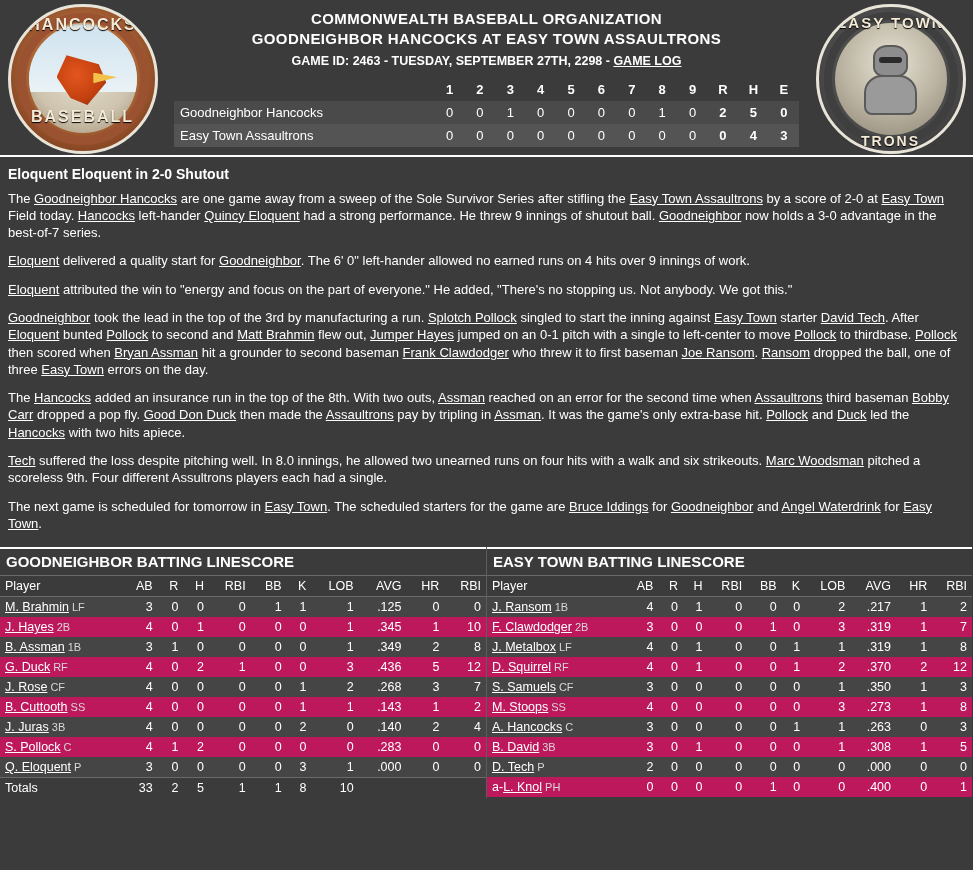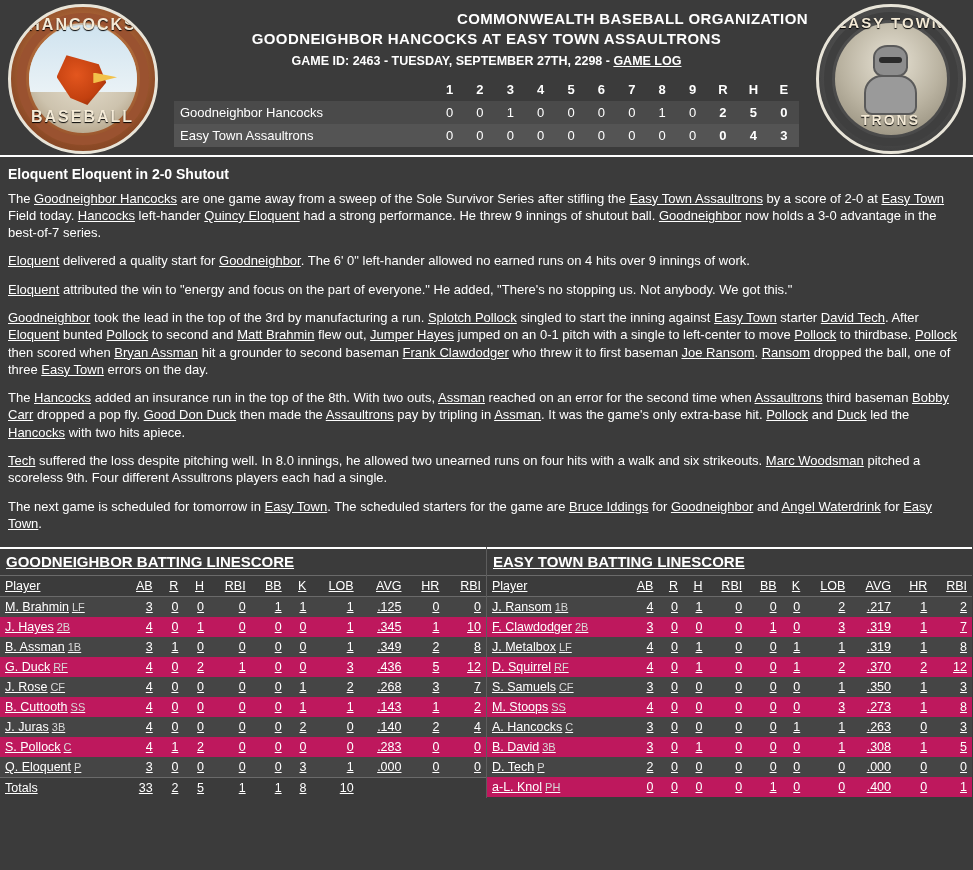--- a/index.html
+++ b/index.html
@@ -87,24 +87,24 @@
     position: absolute; left: 26%; top: 46%; width: 48%; height: 36%;
     background: #9a9a9a; border-radius: 18px 18px 8px 8px;
     border: 2px solid #5a5a5a;
   }
   .logo-e .txt-top, .logo-e .txt-bot {
     position: absolute; left: 0; right: 0; text-align: center;
     font-weight: bold; color: #f4ead6; letter-spacing: 2px;
     text-shadow: 0 1px 1px #000;
   }
   .logo-e .txt-top { top: 7px; font-size: 15px; }
-  .logo-e .txt-bot { bottom: 23px; font-size: 14px; }
+  .logo-e .txt-bot { bottom: 2px; font-size: 14px; }
 
   .header-center { flex: 1; text-align: center; padding-top: 10px; }
-  .h-line1 { font-size: 15px; font-weight: bold; letter-spacing: .4px; text-align: right; }
+  .h-line1 { font-size: 15px; font-weight: bold; letter-spacing: .4px; }
   .h-line2 { font-size: 15px; font-weight: bold; letter-spacing: .4px; margin-top: 3px; }
   .h-line3 { font-size: 12.5px; font-weight: bold; margin-top: 7px; }
 
   
   .boxscore { margin: 10px auto 0; width: 625px; }
   .boxscore table { border-collapse: collapse; width: 100%; font-size: 13px; }
   .boxscore th, .boxscore td { padding: 4px 0; }
   .boxscore thead th { font-weight: bold; text-align: center; width: 28px; }
   .boxscore thead th.team { text-align: left; width: 240px; }
   .boxscore tbody td.team { text-align: left; padding-left: 6px; }
@@ -120,21 +120,21 @@
     padding: 6px 8px 4px;
     font-size: 13px;
     line-height: 1.33;
   }
   .article h1 {
     font-size: 14px; margin: 2px 0 6px; font-weight: bold;
   }
   .article p { margin: 0 0 11px; }
 
   
-  .linescores { display: flex; gap: 0; text-decoration: underline; }
+  .linescores { display: flex; gap: 0; }
   .ls-col { width: 486px; }
   .ls-col.right { border-left: 1px solid #5d5d5d; }
   .ls-title {
     font-size: 15px; font-weight: bold; padding: 4px 6px 5px;
     border-top: 2px solid #ffffff;
   }
   .ls-table { width: 100%; border-collapse: collapse; font-size: 12.5px; }
   .ls-table th {
     text-align: right; font-weight: normal; padding: 3px 5px;
     border-top: 1px solid #6a6a6a; border-bottom: 1px solid #6a6a6a;

